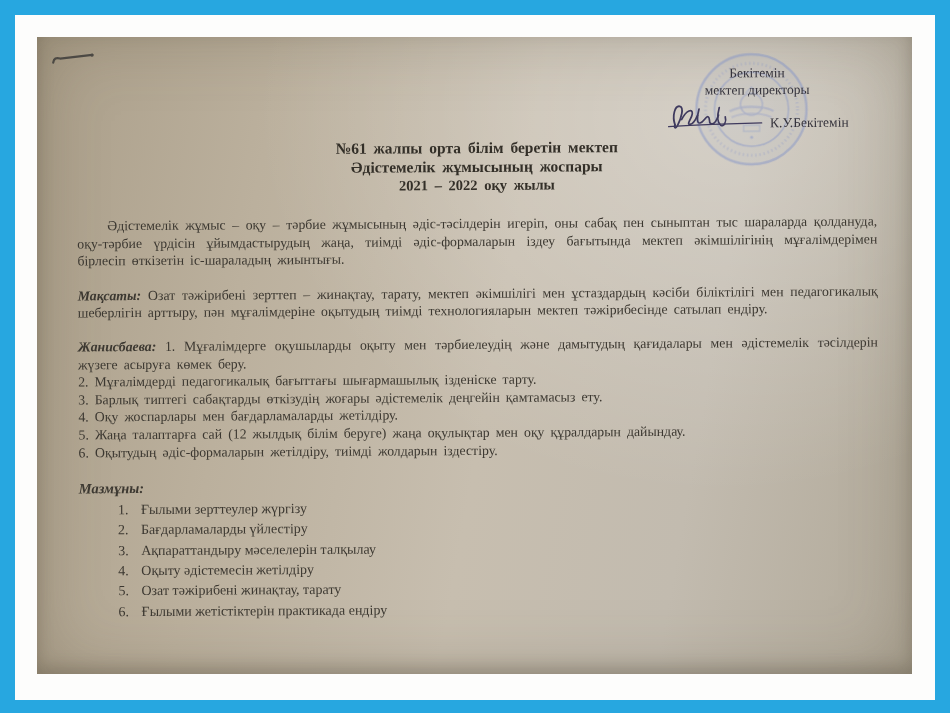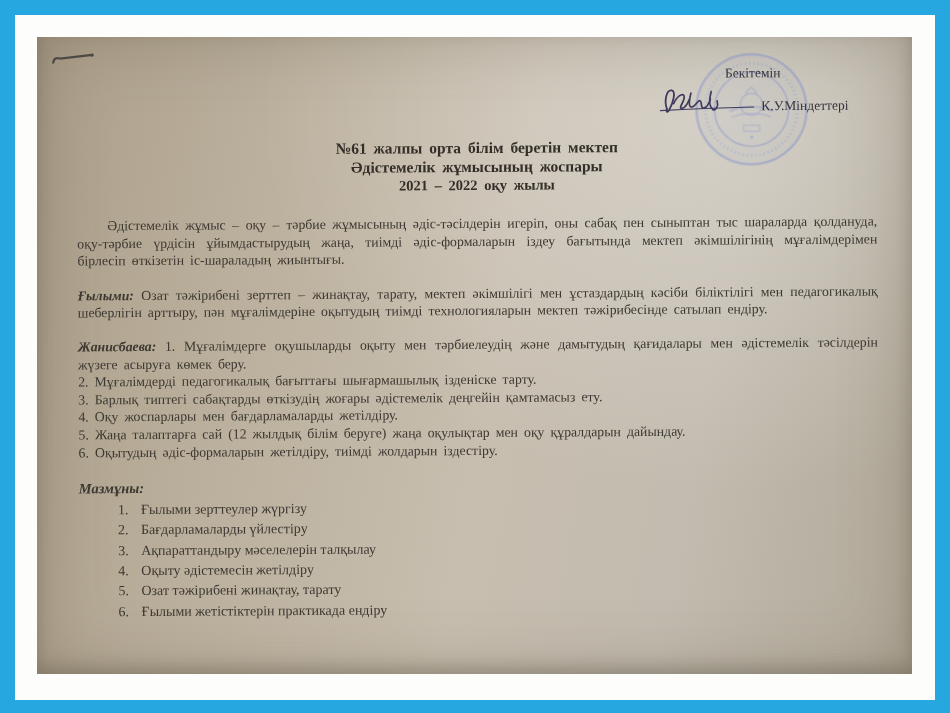--- a/index.html
+++ b/index.html
@@ -56,43 +56,44 @@
           <path d="M38 62 C48 56 72 56 82 62" stroke-width="2.4" opacity="0.7"></path>
           <path d="M40 68 C50 63 70 63 80 68" stroke-width="2" opacity="0.6"></path>
           <path d="M54 44 L60 38 L66 44" stroke-width="1.6" opacity="0.7"></path>
           <rect x="52" y="76" width="16" height="6" stroke-width="1.4" opacity="0.7"></rect>
           <circle cx="60" cy="88" r="1.6" fill="#7e90c8" stroke="none"></circle>
         </g>
       </svg>
 
       <div class="approval">
         <div>Бекітемін</div>
+        <div>мектеп директоры</div>
         <div class="sig-row">
           <svg width="100" height="32" viewBox="0 0 104 34">
             <g fill="none" stroke="#3f3a5e" stroke-linecap="round">
               <path d="M2 28.5 C32 27 70 25.8 101 25.2" stroke-width="1.3"></path>
               <path d="M9 27 C5.5 17 9 6 14 7 C19 8 15.5 20 11.5 27.5 C9.5 31 7.5 30.5 9 26" stroke-width="1.9"></path>
               <path d="M16 21 C21 11 28 9 27.3 15 C26.6 20 21 26 24.5 26.2 C27.5 26.4 31 21 33 16.5" stroke-width="1.8"></path>
               <path d="M34.5 10 C32.5 17.5 31.5 25.5 35.5 24.8 C39.5 24.1 41.5 17.5 44 18.2 C46.8 19 43.8 27 48.8 25.8 C52 25 54 20 55.2 16.5" stroke-width="1.8"></path>
               <path d="M56 8.5 C54 16 53 24 57.5 27.5 C60.5 29.5 64 24 62.3 18.5" stroke-width="1.8"></path>
             </g>
           </svg>
-          <span>К.У.Міндеттері</span>
+          <span>К.У.Бекітемін</span>
         </div>
       </div>
 
       <div class="title-block">
         <div>№61 жалпы орта білім беретін мектеп</div>
         <div>Әдістемелік жұмысының жоспары</div>
         <div class="title-line3">2021 – 2022 оқу жылы</div>
       </div>
 
       <p class="para para1">Әдістемелік жұмыс – оқу – тәрбие жұмысының әдіс-тәсілдерін игеріп, оны сабақ пен сыныптан тыс шараларда қолдануда, оқу-тәрбие үрдісін ұйымдастырудың жаңа, тиімді әдіс-формаларын іздеу бағытында мектеп әкімшілігінің мұғалімдерімен бірлесіп өткізетін іс-шараладың жиынтығы.</p>
 
-      <p class="para goal"><span class="label">Ғылыми:</span> <span>Озат тәжірибені зерттеп – жинақтау, тарату, мектеп әкімшілігі мен ұстаздардың кәсіби біліктілігі мен педагогикалық шеберлігін арттыру, пән мұғалімдеріне оқытудың тиімді технологияларын мектеп тәжірибесінде сатылап ендіру.</span></p>
+      <p class="para goal"><span class="label">Мақсаты:</span> <span>Озат тәжірибені зерттеп – жинақтау, тарату, мектеп әкімшілігі мен ұстаздардың кәсіби біліктілігі мен педагогикалық шеберлігін арттыру, пән мұғалімдеріне оқытудың тиімді технологияларын мектеп тәжірибесінде сатылап ендіру.</span></p>
 
       <p class="para tasks"><span class="label">Жанисбаева:</span> <span>1. Мұғалімдерге оқушыларды оқыту мен тәрбиелеудің және дамытудың қағидалары мен әдістемелік тәсілдерін жүзеге асыруға көмек беру.</span></p>
       <div class="tasks-rest">
         <p class="para">2. Мұғалімдерді педагогикалық бағыттағы шығармашылық ізденіске тарту.</p>
         <p class="para">3. Барлық типтегі сабақтарды өткізудің жоғары әдістемелік деңгейін қамтамасыз ету.</p>
         <p class="para">4. Оқу жоспарлары мен бағдарламаларды жетілдіру.</p>
         <p class="para">5. Жаңа талаптарға сай (12 жылдық білім беруге) жаңа оқулықтар мен оқу құралдарын дайындау.</p>
         <p class="para">6. Оқытудың әдіс-формаларын жетілдіру, тиімді жолдарын іздестіру.</p>
       </div>
 

